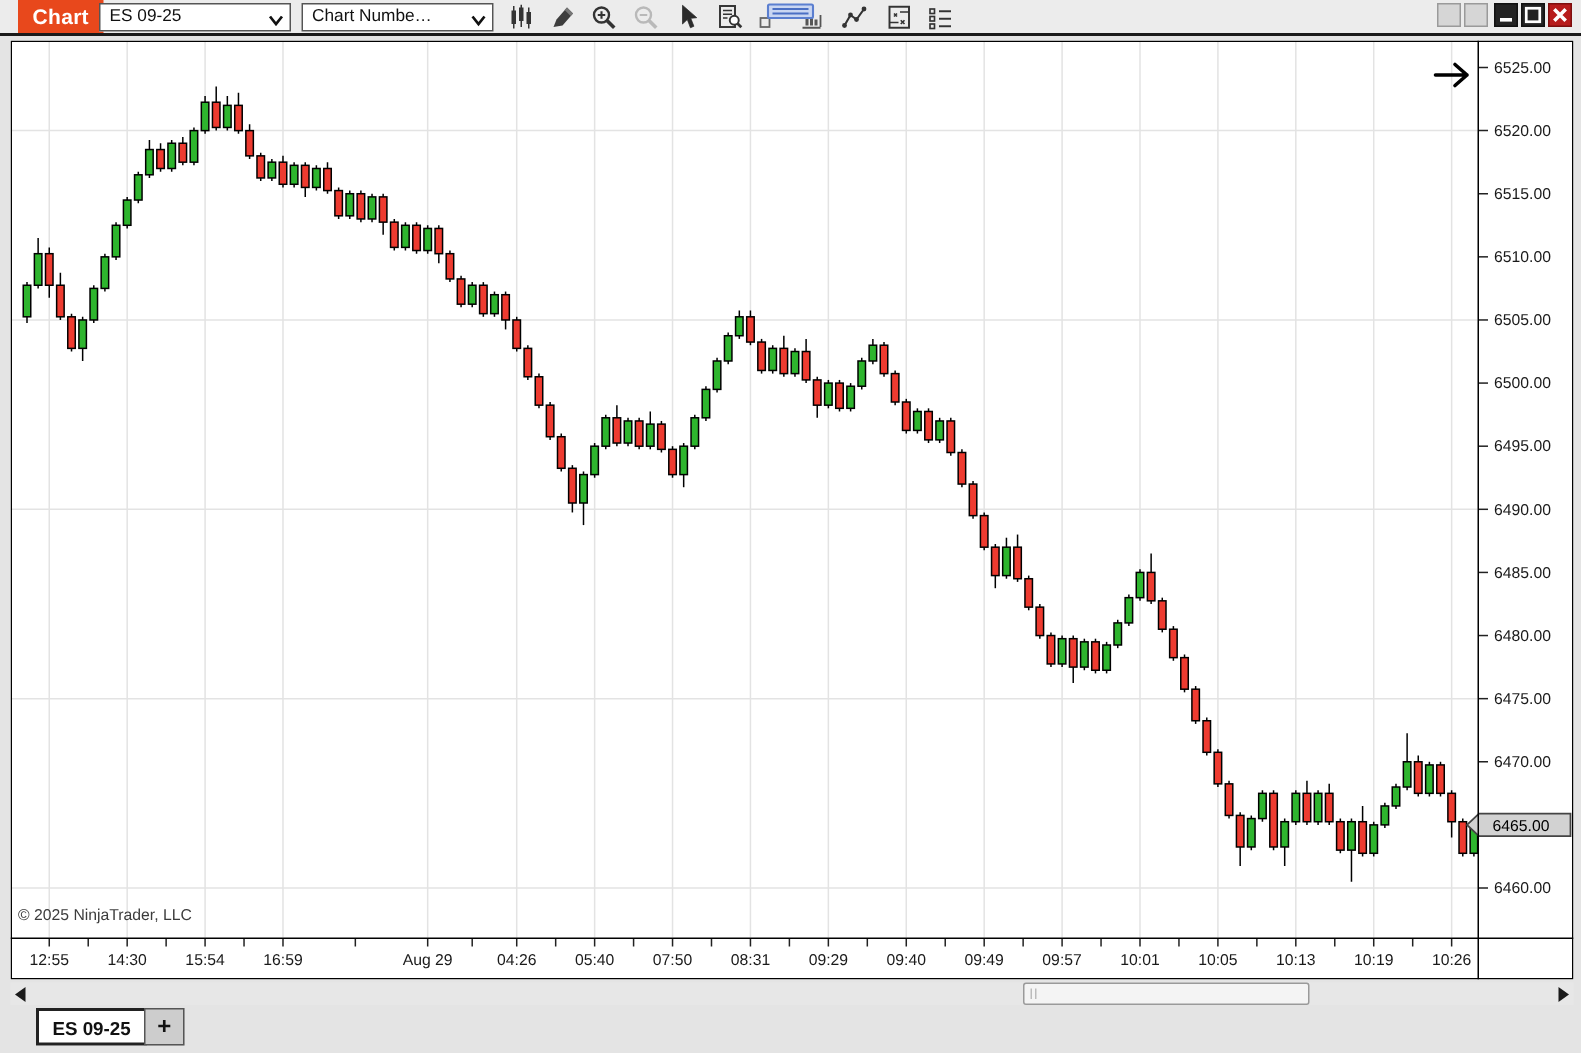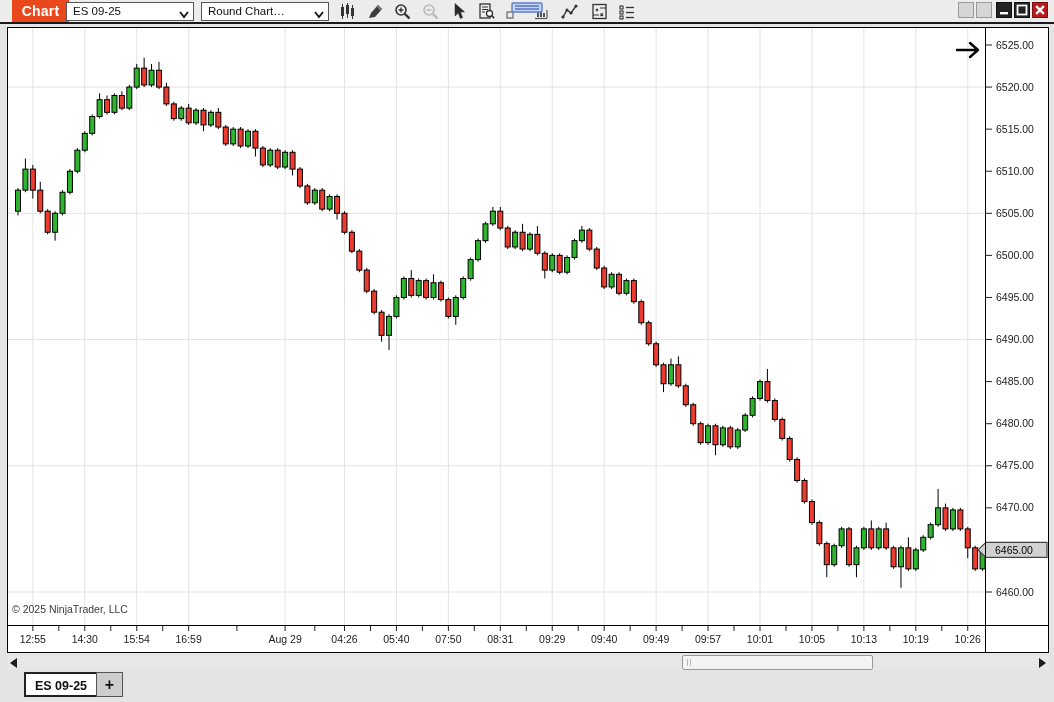--- a/index.html
+++ b/index.html
@@ -38,21 +38,21 @@
   <div class="dd" style="left:66px;width:120px;">
     <span>ES 09-25</span>
     <span class="chev">
       <svg width="10" height="9">
           <polyline points="1,2 5,7 9,2" fill="none" stroke="#111" stroke-width="1.8"></polyline>
         </svg>
     </span>
   </div>
 
   <div class="dd" style="left:201px;width:120px;">
-    <span>Round Chart…</span>
+    <span>Chart Numbe…</span>
     <span class="chev">
       <svg width="10" height="9">
           <polyline points="1,2 5,7 9,2" fill="none" stroke="#111" stroke-width="1.8"></polyline>
         </svg>
     </span>
   </div>
 
   <div class="iconbtn" style="left:336px;">
     <svg width="17" height="17" viewBox="0 0 17 17">
       <line x1="3.5" y1="1" x2="3.5" y2="16" stroke="#333" stroke-width="1"></line>

